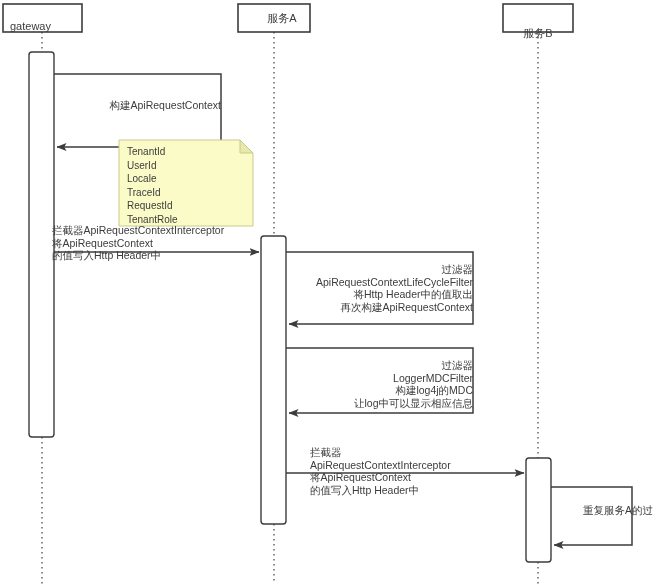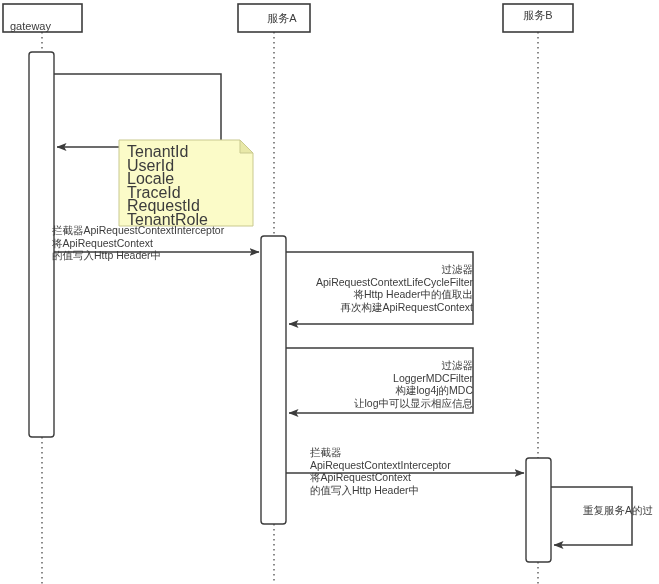--- a/index.html
+++ b/index.html
@@ -30,21 +30,21 @@
   .participant-label {
     position: absolute;
     font-size: 11px;
     color: #3c3c3c;
     text-align: center;
     white-space: nowrap;
     line-height: 1;
   }
   .note-text {
     position: absolute;
-    font-size: 16px;
+    font-size: 10px;
     line-height: 13.5px;
     color: #3c3c3c;
     white-space: pre;
   }
   .msg-label {
     position: absolute;
     font-size: 10.5px;
     line-height: 12.6px;
     color: #3c3c3c;
     white-space: pre;
@@ -102,29 +102,30 @@
     </g>
 
     <g>
       <path d="M119,140 L240,140 L253,153 L253,226 L119,226 Z" fill="#fbfbc8" stroke="#c9c98f" stroke-width="1"></path>
       <path d="M240,140 L253,153 L240,153 Z" fill="#e8e8a8" stroke="#c9c98f" stroke-width="1"></path>
     </g>
   </svg>
 
   <div class="participant-label" style="left:3px; top:21px; width:55px;">gateway</div>
   <div class="participant-label" style="left:238px; top:13px; width:88px;">服务A</div>
-  <div class="participant-label" style="left:503px; top:10px; width:70px;">服务B</div>
+  <div class="participant-label" style="left:503px; top:28px; width:70px;">服务B</div>
 
   <div class="note-text" style="left:127px; top:145px;">TenantId
 UserId
 Locale
 TraceId
 RequestId
 TenantRole</div>
 
+  <div class="msg-label right" style="left:58px; top:99px; width:163px;">构建ApiRequestContext</div>
 
   <div class="msg-label center" style="left:52px; top:224px; width:202px;">拦截器ApiRequestContextInterceptor
 将ApiRequestContext
 的值写入Http Header中</div>
 
   <div class="msg-label right" style="left:290px; top:263px; width:183px;">过滤器
 ApiRequestContextLifeCycleFilter
 将Http Header中的值取出
 再次构建ApiRequestContext</div>
 

